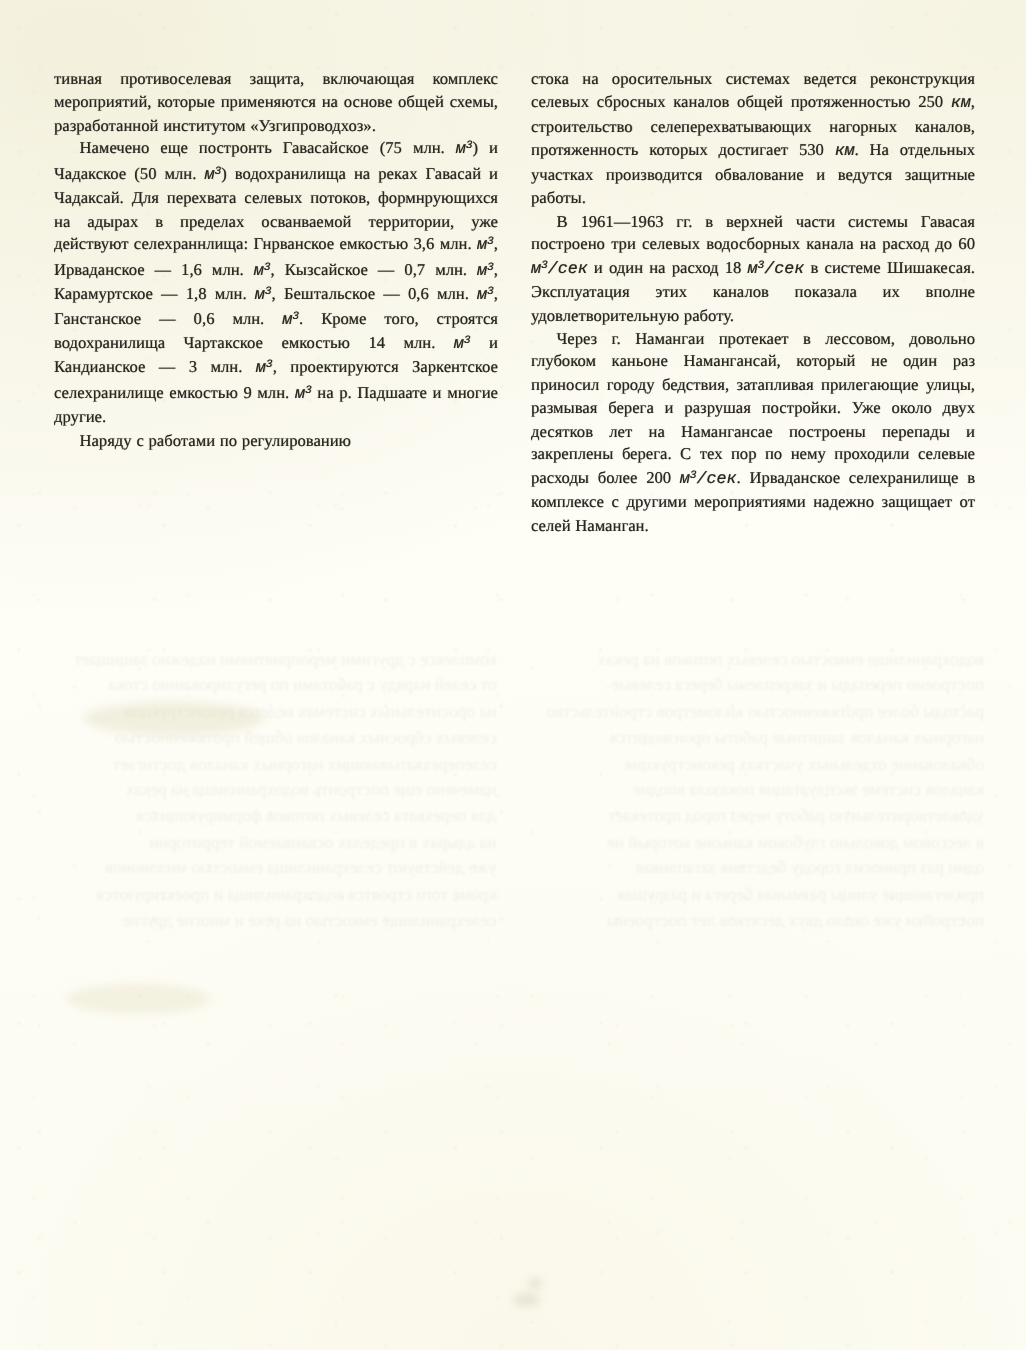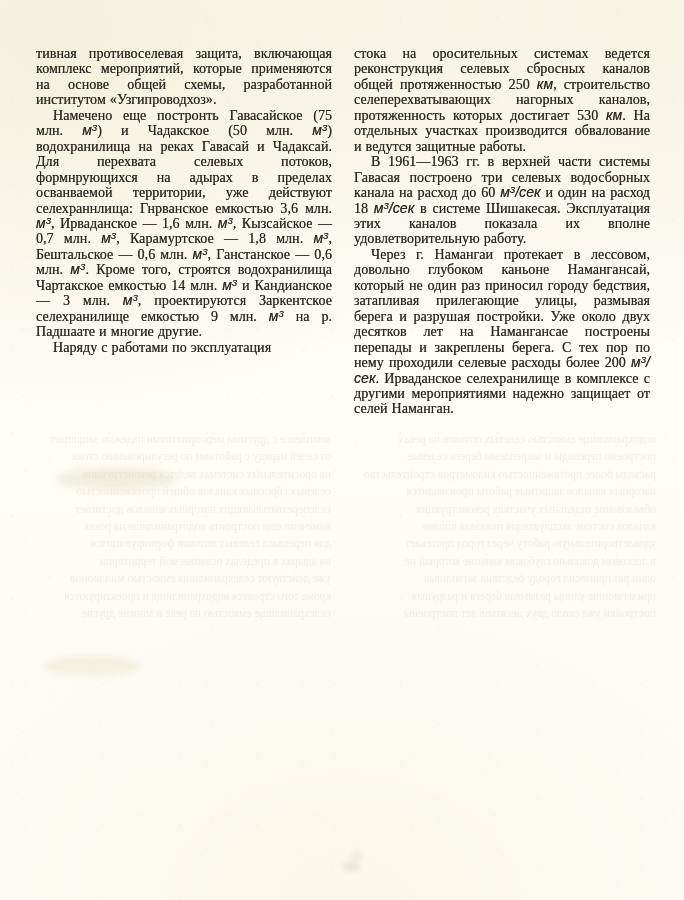--- a/index.html
+++ b/index.html
@@ -68,38 +68,38 @@
   }
   .column {
     width: 296px;
     flex: 0 0 296px;
   }
 
   .para {
     margin: 0;
     text-align: justify;
     text-justify: inter-word;
-    font-size: 14px;
+    font-size: 11px;
     line-height: 15.45px;
     color: #2a2721;
     hyphens: manual;
     word-spacing: .035em;
     letter-spacing: .004em;
     
     text-shadow:
       0 0 .55px rgba(42,39,33,.55),
       .35px 0 .4px rgba(60,56,46,.30);
   }
   .para.indent { text-indent: 17px; }
   .para.cont   { text-indent: 0; }
 
   
   .u {
     font-style: italic;
-    font-family: Liberation Sans, sans-serif;
+    font-family: Liberation Mono, monospace;
   }
   .u sup {
     font-size: .68em;
     line-height: 0;
     vertical-align: .42em;
     font-style: italic;
   }
 
   
   #showthrough {
@@ -164,21 +164,21 @@
       <p>уже действуют селехранилища емкостью миллионов</p>
       <p>кроме того строятся водохранилища и проектируются</p>
       <p>селехранилище емкостью на реке и многие другие</p>
     </div>
 
   <div id="text-body">
 
     <div class="column">
       <p class="para cont">тивная противоселевая защита, включающая комплекс мероприятий, которые применяются на основе  общей схемы, разработанной институтом «Узгипроводхоз».</p>
       <p class="para indent">Намечено  еще   постронть  Гавасайское (75 млн. <span class="u">м<sup>3</sup></span>) и Чадакское (50 млн. <span class="u">м<sup>3</sup></span>) водохранилища  на реках  Гавасай и Чадаксай. Для перехвата  селевых потоков, формнрующихся на адырах  в пределах  осванваемой территории,  уже действуют селехраннлища: Гнрванское  емкостью 3,6 млн. <span class="u">м<sup>3</sup></span>, Ирваданское — 1,6 млн. <span class="u">м<sup>3</sup></span>, Кызсайское — 0,7 млн. <span class="u">м<sup>3</sup></span>, Карамуртское — 1,8 млн. <span class="u">м<sup>3</sup></span>, Бештальское — 0,6 млн. <span class="u">м<sup>3</sup></span>, Ганстанское — 0,6 млн. <span class="u">м<sup>3</sup></span>. Кроме того, строятся водохранилища Чартакское емкостью   14 млн.  <span class="u">м<sup>3</sup></span>  и  Кандианское — 3 млн. <span class="u">м<sup>3</sup></span>, проектируются Заркентское селехранилище  емкостью 9 млн. <span class="u">м<sup>3</sup></span> на р. Падшаате и многие другие.</p>
-      <p class="para indent">Наряду  с работами  по эксплуатация</p>
+      <p class="para indent">Наряду  с работами  по регулированию</p>
     </div>
 
     <div class="column">
       <p class="para cont">стока на оросительных системах ведется реконструкция селевых  сбросных каналов общей протяженностью  250 <span class="u">км</span>, строительство селеперехватывающих     нагорных     каналов, протяженность которых достигает 530 <span class="u">км</span>. На отдельных  участках  производится  обвалование и ведутся защитные работы.</p>
       <p class="para indent">В 1961—1963 гг. в верхней части системы Гавасая построено три селевых водосборных канала на расход до 60 <span class="u">м<sup>3</sup>/сек</span> и один на расход 18 <span class="u">м<sup>3</sup>/сек</span> в системе Шишакесая. Эксплуатация этих  каналов  показала  их вполне удовлетворительную  работу.</p>
       <p class="para indent">Через г. Намангаи протекает в лессовом, довольно глубоком каньоне Намангансай, который не один  раз приносил  городу бедствия, затапливая прилегающие улицы, размывая берега и разрушая постройки. Уже около двух десятков лет на Намангансае построены перепады и закреплены берега. С тех пор по нему проходили  селевые  расходы более 200 <span class="u">м<sup>3</sup>/сек</span>. Ирваданское  селехранилище  в комплексе с другими мероприятиями надежно защищает от селей Наманган.</p>
     </div>
 
   </div>
 </div>

